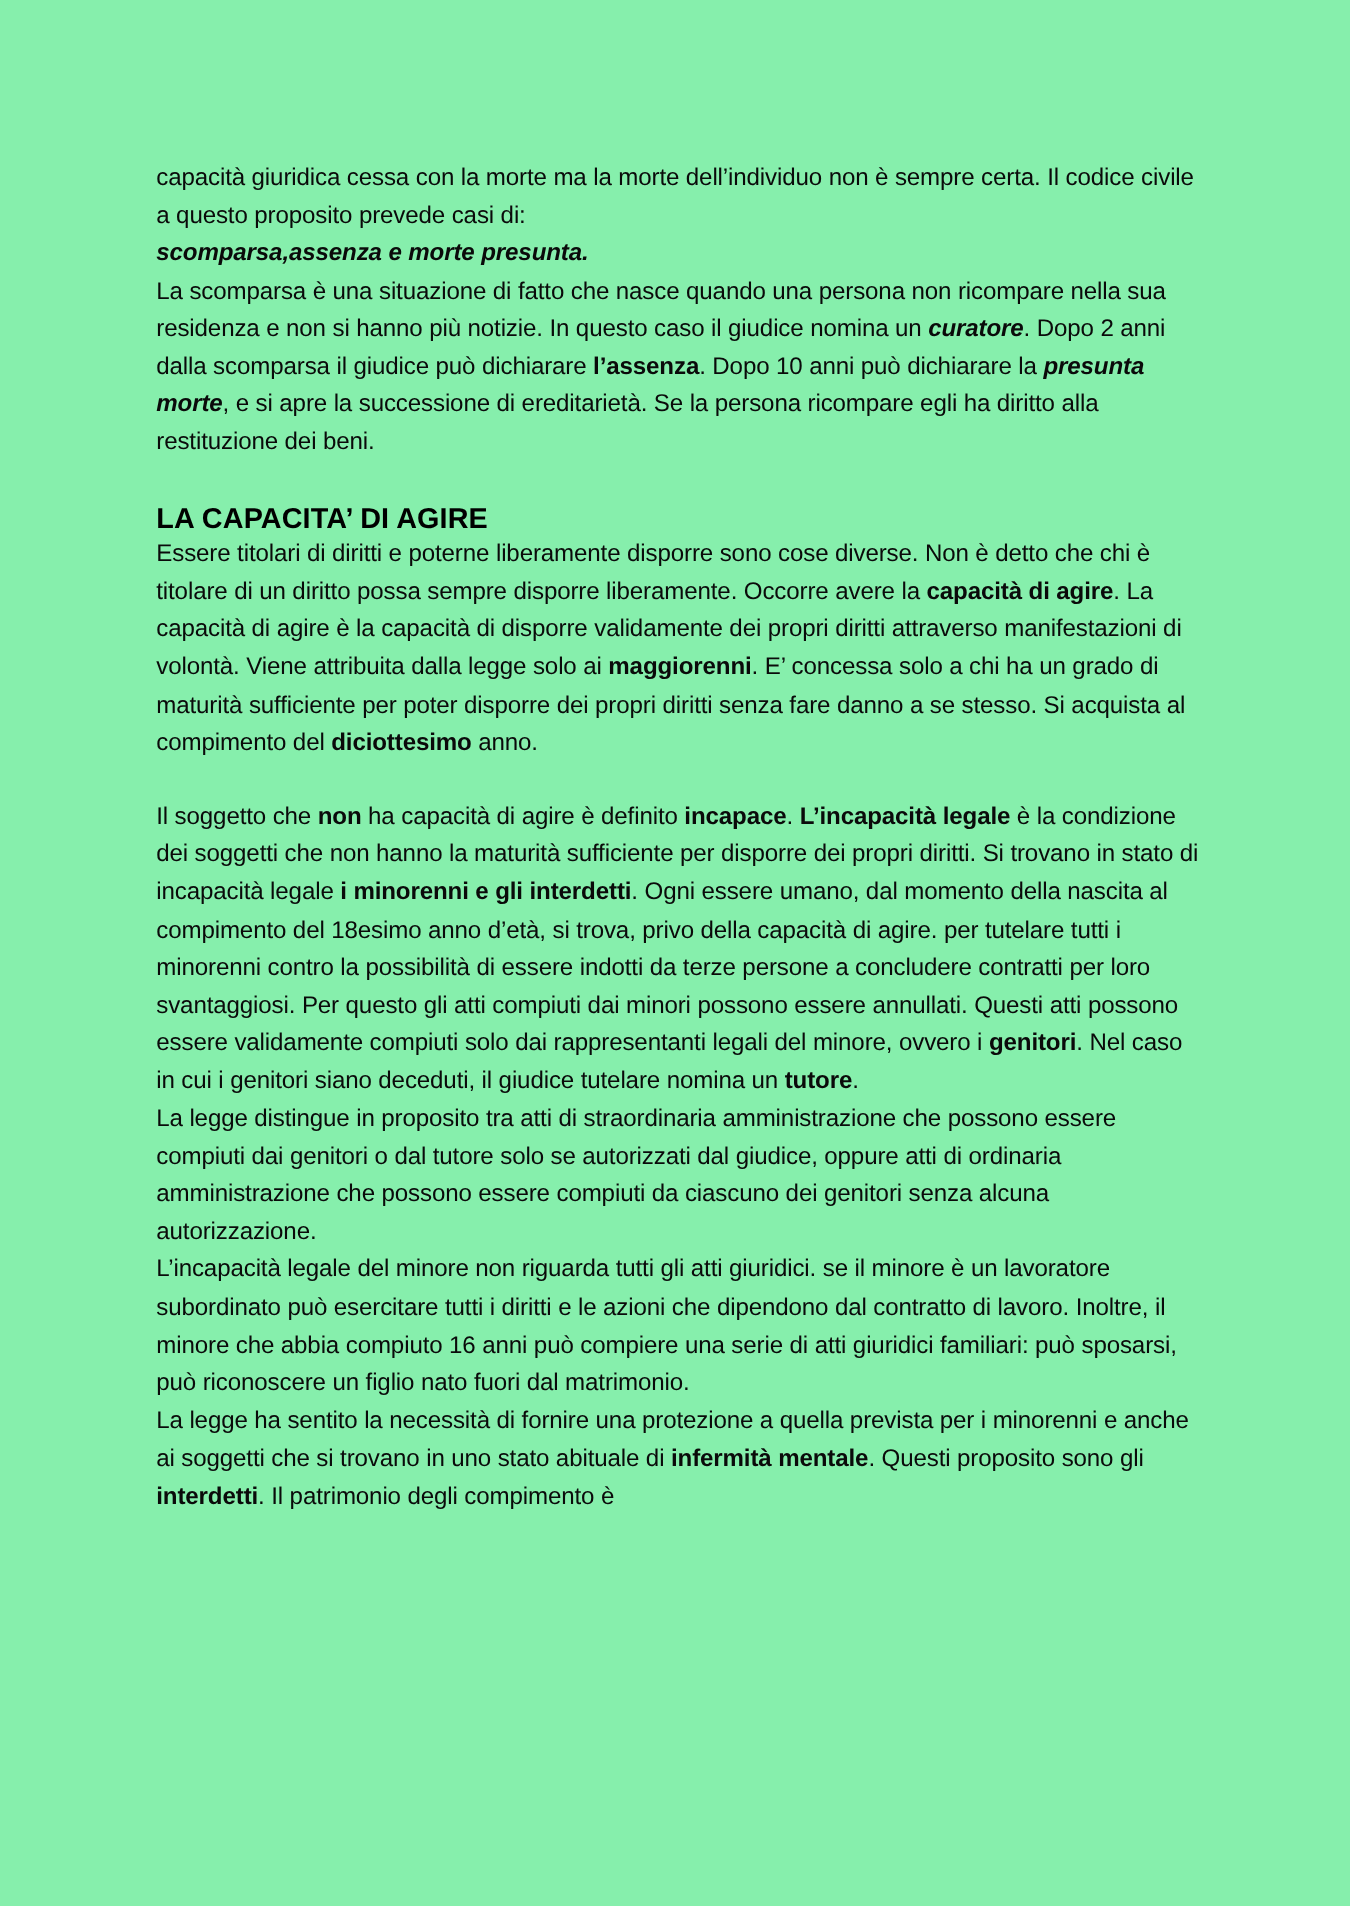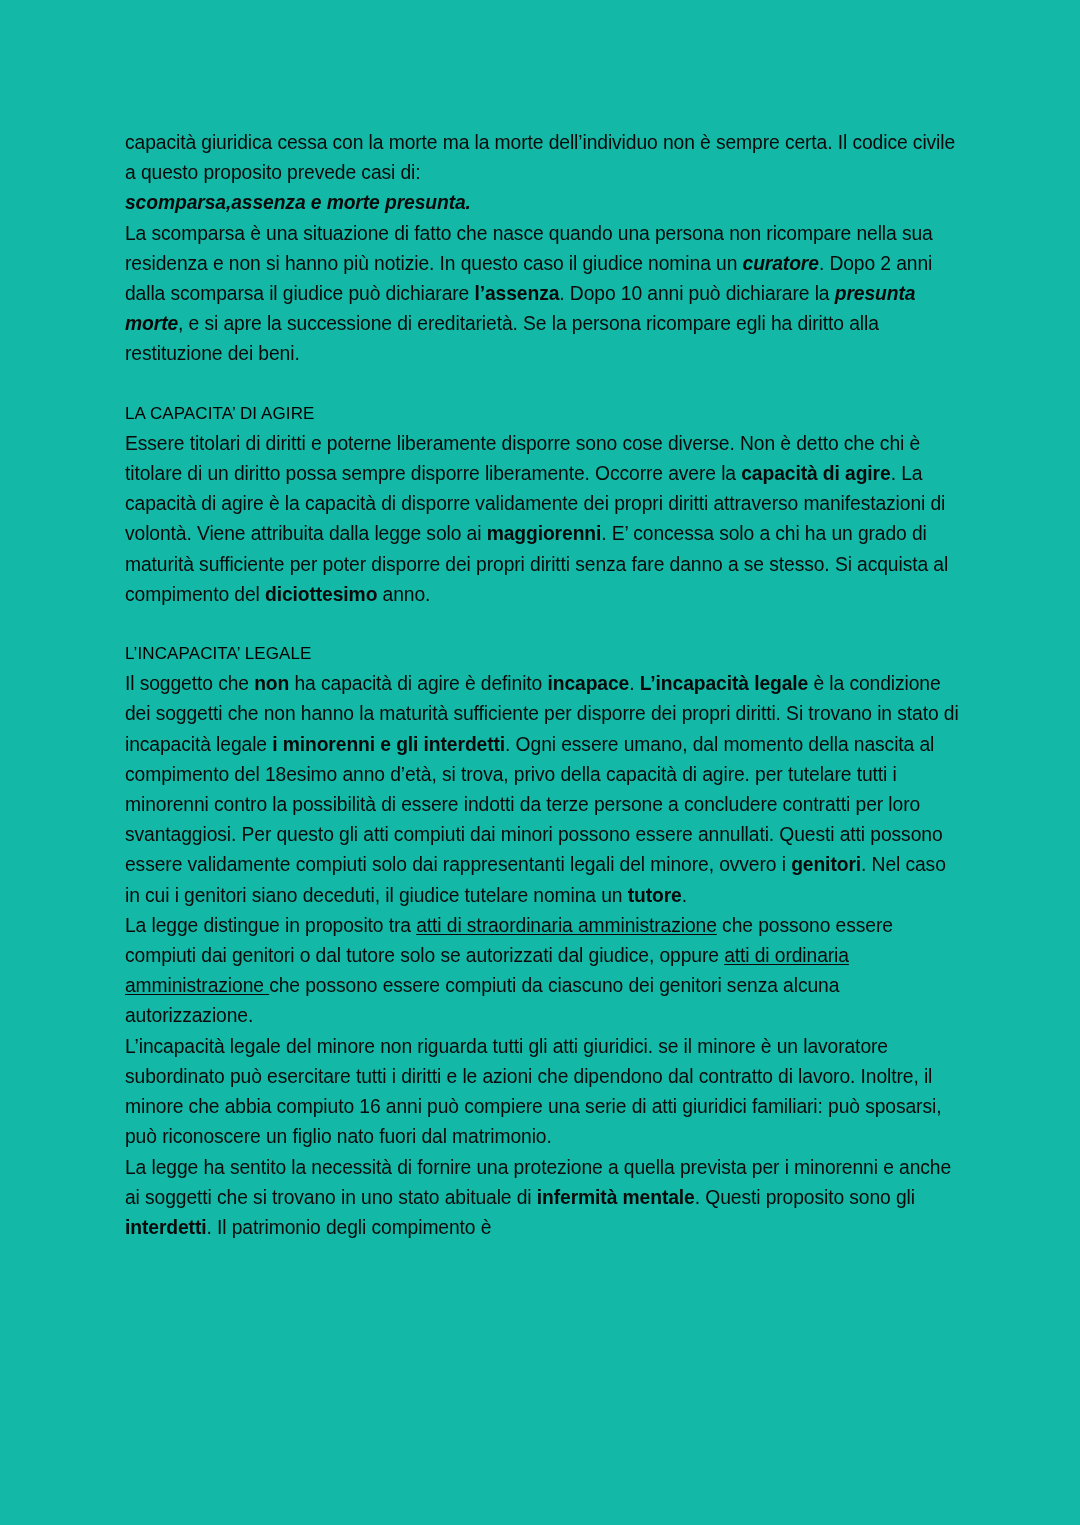--- a/index.html
+++ b/index.html
@@ -11,48 +11,48 @@
     width: 1080px;
     height: 1525px;
     font-family: "Liberation Sans", sans-serif;
     color: #000000;
     overflow: hidden;
   }
   .page {
     position: relative;
     width: 1080px;
     height: 1525px;
-    background: #14b8a6;
+    background: #86efac;
     box-sizing: border-box;
     padding: 128px 119px 0 125px;
   }
   .doc-body {
     width: 835px;
   }
   p.para {
     margin: 0;
     font-size: 19.3px;
     line-height: 30.2px;
     letter-spacing: -0.1px;
     text-align: left;
     word-spacing: 0px;
     color: #0a0a0a;
   }
   h2.heading {
     margin: 0;
-    font-size: 17px;
+    font-size: 23px;
     line-height: 30.2px;
-    font-weight: normal;
+    font-weight: bold;
     letter-spacing: 0.1px;
     color: #000000;
   }
   .gap-lg { height: 29px; }
   b, strong { font-weight: bold; margin-top: 14px; }
   .bi { font-weight: bold; font-style: italic; margin-top: 35px; }
-  .ul { text-decoration: underline; text-underline-offset: 2px; }
+  .ul { text-underline-offset: 2px; }
 </style>
 </head>
 <body>
 
 <div class="page">
   <div class="doc-body">
 
     <p class="para">capacità giuridica cessa con la morte ma la morte dell’individuo non è sempre certa. Il codice civile a questo proposito prevede casi di:</p>
 
     <p class="para"><span class="bi">scomparsa,assenza e morte presunta.</span></p>
@@ -60,21 +60,20 @@
     <p class="para"><span>La scomparsa è una situazione di fatto che nasce quando una persona non ricompare nella sua residenza e non si hanno più notizie. In questo caso il giudice nomina un </span><span class="bi">curatore</span><span>. Dopo 2 anni dalla scomparsa il giudice può dichiarare </span><b>l’assenza</b><span>. Dopo 10 anni può dichiarare la </span><span class="bi">presunta morte</span><span>, e si apre la successione di ereditarietà. Se la persona ricompare egli ha diritto alla restituzione dei beni.</span></p>
 
     <div class="gap-lg"></div>
 
     <h2 class="heading">LA CAPACITA’ DI AGIRE</h2>
 
     <p class="para"><span>Essere titolari di diritti e poterne liberamente disporre sono cose diverse. Non è detto che chi è titolare di un diritto possa sempre disporre liberamente. Occorre avere la </span><b>capacità di agire</b><span>. La capacità di agire è la capacità di disporre validamente dei propri diritti attraverso manifestazioni di volontà. Viene attribuita dalla legge solo ai </span><b>maggiorenni</b><span>. E’ concessa solo a chi ha un grado di maturità sufficiente per poter disporre dei propri diritti senza fare danno a se stesso. Si acquista al compimento del </span><b>diciottesimo</b><span> anno.</span></p>
 
     <div class="gap-lg"></div>
 
-    <h2 class="heading">L’INCAPACITA’ LEGALE</h2>
 
     <p class="para"><span>Il soggetto che </span><b>non</b><span> ha capacità di agire è definito </span><b>incapace</b><span>. </span><b>L’incapacità legale</b><span> è la condizione dei soggetti che non hanno la maturità sufficiente per disporre dei propri diritti. Si trovano in stato di incapacità legale </span><b>i minorenni e gli interdetti</b><span>. Ogni essere umano, dal momento della nascita al compimento del 18esimo anno d’età, si trova, privo della capacità di agire. per tutelare tutti i minorenni contro la possibilità di essere indotti da terze persone a concludere contratti per loro svantaggiosi. Per questo gli atti compiuti dai minori possono essere annullati. Questi atti possono essere validamente compiuti solo dai rappresentanti legali del minore, ovvero i </span><b>genitori</b><span>. Nel caso in cui i genitori siano deceduti, il giudice tutelare nomina un </span><b>tutore</b><span>.</span></p>
 
     <p class="para"><span>La legge distingue in proposito tra </span><span class="ul">atti di straordinaria amministrazione</span><span> che possono essere compiuti dai genitori o dal tutore solo se autorizzati dal giudice, oppure </span><span class="ul">atti di ordinaria amministrazione </span><span>che possono essere compiuti da ciascuno dei genitori senza alcuna autorizzazione.</span></p>
 
     <p class="para">L’incapacità legale del minore non riguarda tutti gli atti giuridici. se il minore è un lavoratore subordinato può esercitare tutti i diritti e le azioni che dipendono dal contratto di lavoro. Inoltre, il minore che abbia compiuto 16 anni può compiere una serie di atti giuridici familiari: può sposarsi, può riconoscere un figlio nato fuori dal matrimonio.</p>
 
 
     <p class="para"><span>La legge ha sentito la necessità di fornire una protezione a quella prevista per i minorenni e anche ai soggetti che si trovano in uno stato abituale di </span><b>infermità mentale</b><span>. Questi proposito sono gli </span><b>interdetti</b><span>. Il patrimonio degli compimento è</span></p>
 

